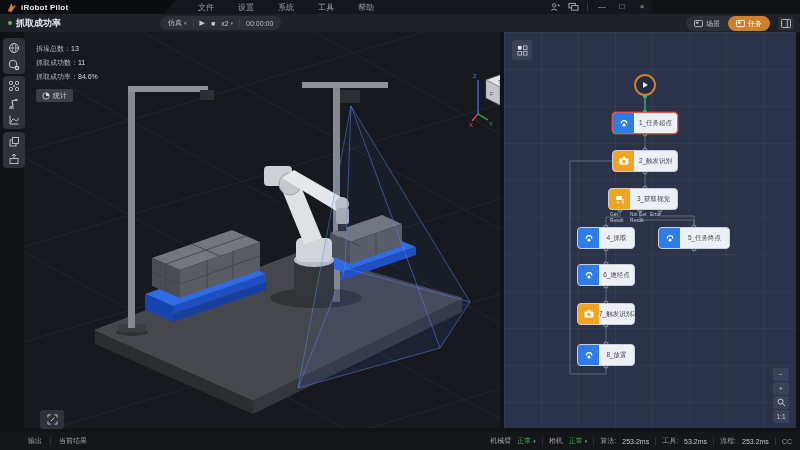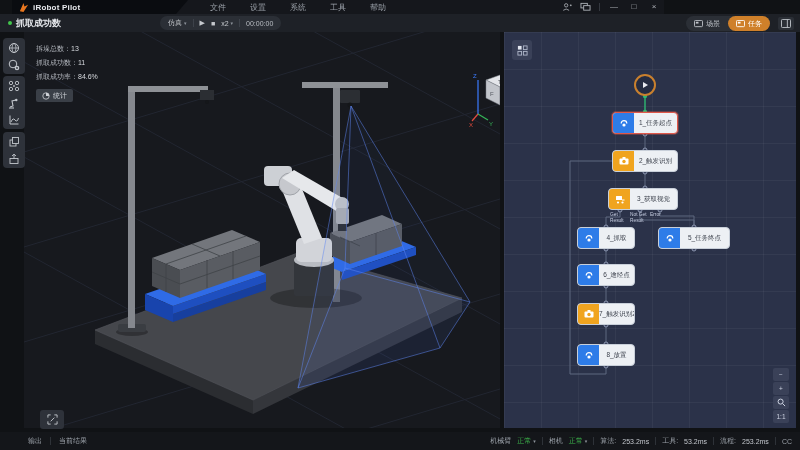--- a/index.html
+++ b/index.html
@@ -2,21 +2,21 @@
 <html><head>
 <meta charset="utf-8">
 <style>
   * { margin:0; padding:0; box-sizing:border-box; }
   html,body { width:800px; height:450px; overflow:hidden; background:#101215;
     font-family:"Liberation Sans", sans-serif; }
   .app { position:relative; width:800px; height:450px; background:#101215; }
   button { background:none; border:none; color:inherit; font:inherit; cursor:pointer; padding:0; }
 
   
-  .titlebar { position:absolute; left:12px; top:0; width:652px; height:14px; background:#15171c; }
+  .titlebar { position:absolute; left:0; top:0; width:652px; height:14px; background:#15171c; }
   .logo-tab { position:absolute; left:0; top:0; width:176px; height:14px; background:#0a0c10;
     clip-path:polygon(0 0,100% 0,calc(100% - 12px) 100%,0 100%);
     display:flex; align-items:center; padding-left:6px; gap:4px; }
   .logo-text { color:#e8eaee; font-size:8px; font-weight:bold; letter-spacing:.2px; }
   .menus { position:absolute; left:198px; top:0; height:14px; display:flex; gap:24px; align-items:center; }
   .menu { color:#9aa0a8; font-size:8px; }
   .tb-right { position:absolute; right:4px; top:0; height:14px; display:flex; align-items:center; gap:8px; }
   .winbtn { color:#aeb2b8; font-size:8px; line-height:14px; width:12px; text-align:center; }
   .vsep { width:1px; height:8px; background:#34383f; }
 
@@ -120,21 +120,21 @@
       </button>
       <span class="vsep"></span>
       <button class="winbtn">—</button>
       <button class="winbtn">□</button>
       <button class="winbtn">×</button>
     </div>
   </div>
 
   <div class="toolbar">
     <span class="proj-dot"></span>
-    <span class="proj-name">抓取成功数</span>
+    <span class="proj-name">抓取成功率</span>
 
     <div class="sim-pill">
       <button class="pill-item">
         <span>仿真</span>
         <span class="caret">▾</span>
       </button>
       <span class="pill-sep"></span>
       <button class="pill-item">
         <span>▶</span>
       </button>

